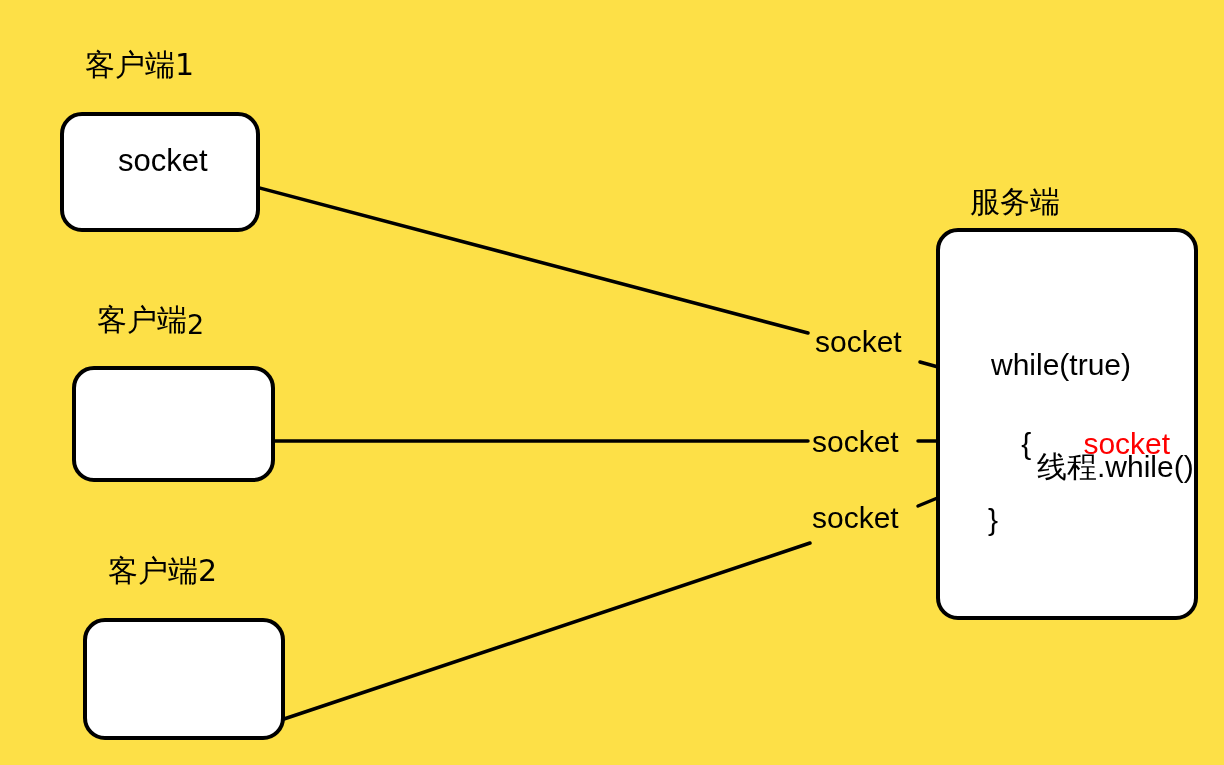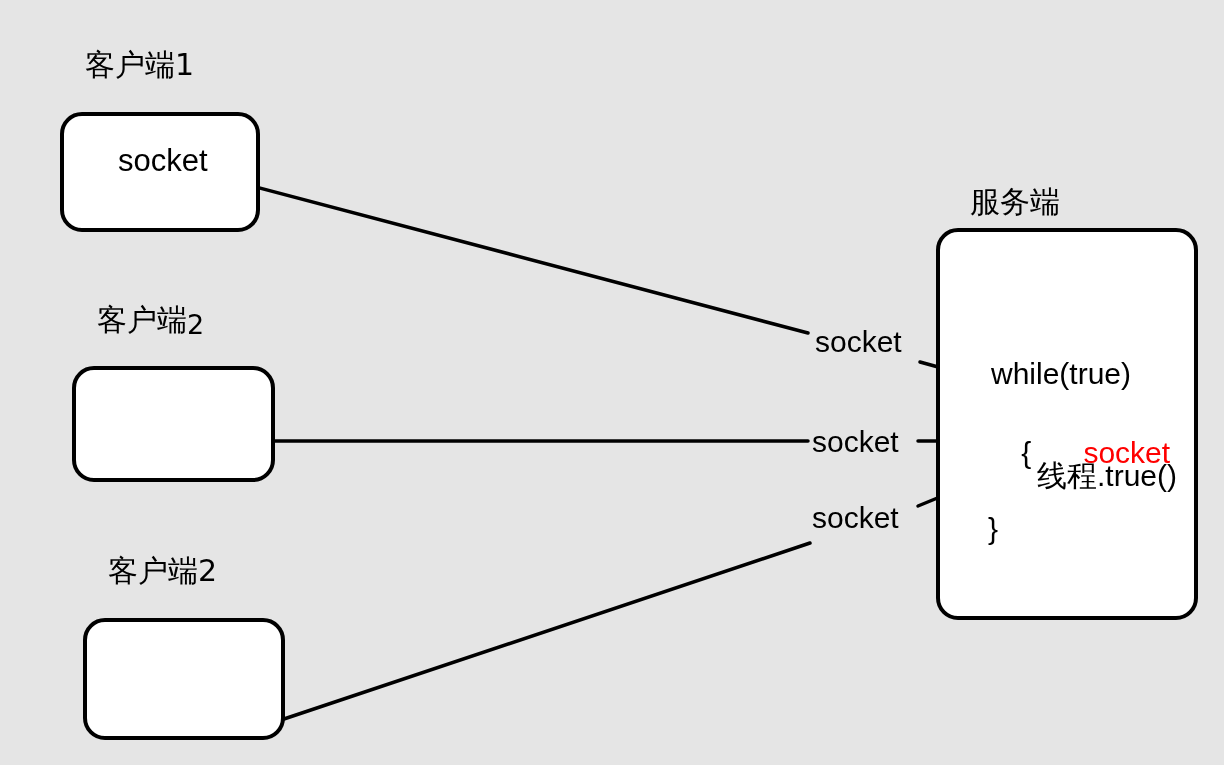--- a/index.html
+++ b/index.html
@@ -4,21 +4,21 @@
 <style>
   html, body {
     margin: 0;
     padding: 0;
     background: #ffffff;
   }
   #canvas {
     position: relative;
     width: 1224px;
     height: 765px;
-    background: #e5e5e5;
+    background: #fde047;
     overflow: hidden;
     font-family: "Liberation Sans", "DejaVu Sans", sans-serif;
   }
   .box {
     position: absolute;
     box-sizing: border-box;
     border: 4px solid #000000;
     border-radius: 22px;
     background: #ffffff;
   }
@@ -48,21 +48,20 @@
     font-size: 30px;
     line-height: 1;
     white-space: nowrap;
   }
   .code-line {
     position: absolute;
     color: #000000;
     font-size: 30px;
     line-height: 1;
     white-space: pre;
-    margin-top: 9px;
   }
   .code-line .kw-red {
     color: #ff0000;
   }
   svg.wires {
     position: absolute;
     left: 0;
     top: 0;
     width: 1224px;
     height: 765px;
@@ -113,17 +112,17 @@
 
   <div class="caption" style="left:970px; top:175px;margin-top:12px;">服务端</div>
   <div class="box" style="left:936px; top:228px; width:262px; height:392px;"></div>
 
   <div class="code-line" style="left:991px; top:350px;">while(true)</div>
 
   <div class="code-line" style="left:988px; top:399px;">
     <span>{</span><span style="display:inline-block; width:52px;"></span><span class="kw-red">socket</span>
   </div>
 
-  <div class="code-line" style="left:1037px; top:452px;">线程.true()</div>
+  <div class="code-line" style="left:1037px; top:452px;">线程.while()</div>
 
   <div class="code-line" style="left:988px; top:505px;">}</div>
 
 </div>
 
 </body></html>

